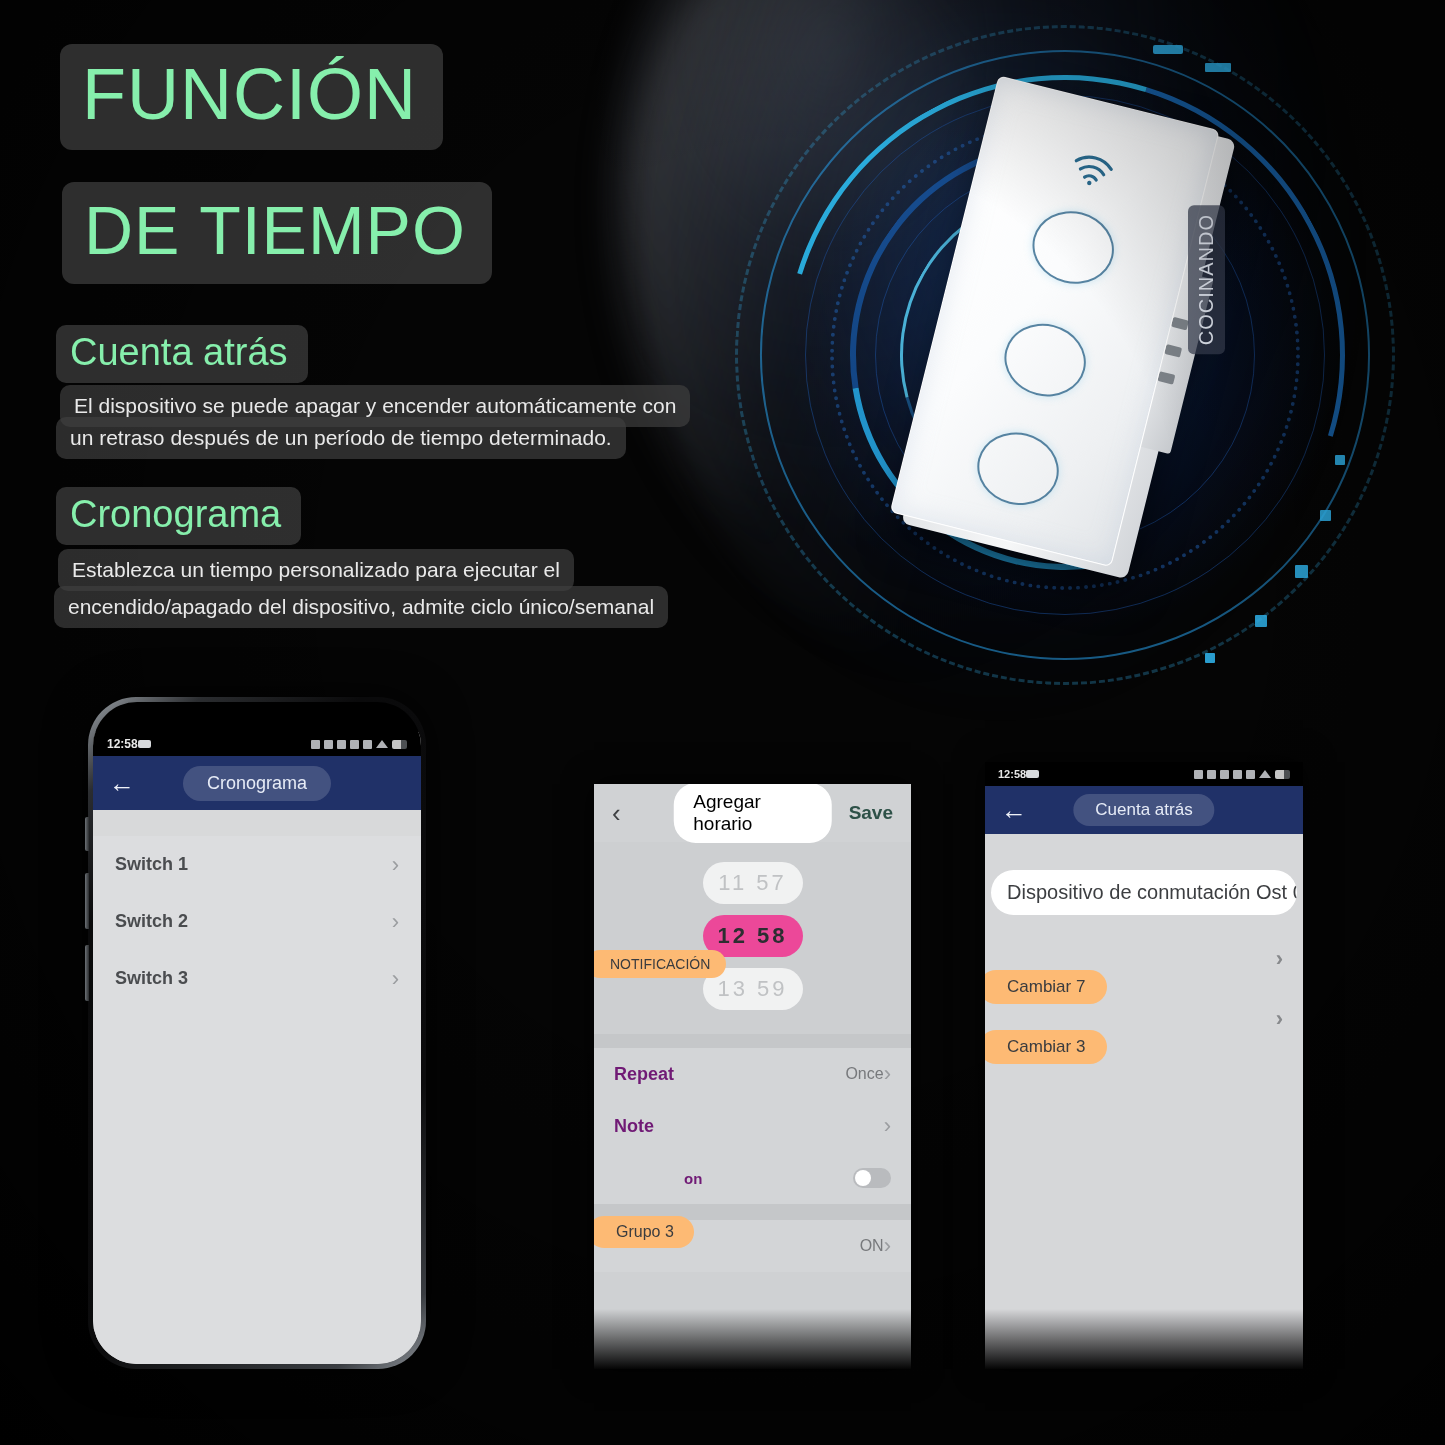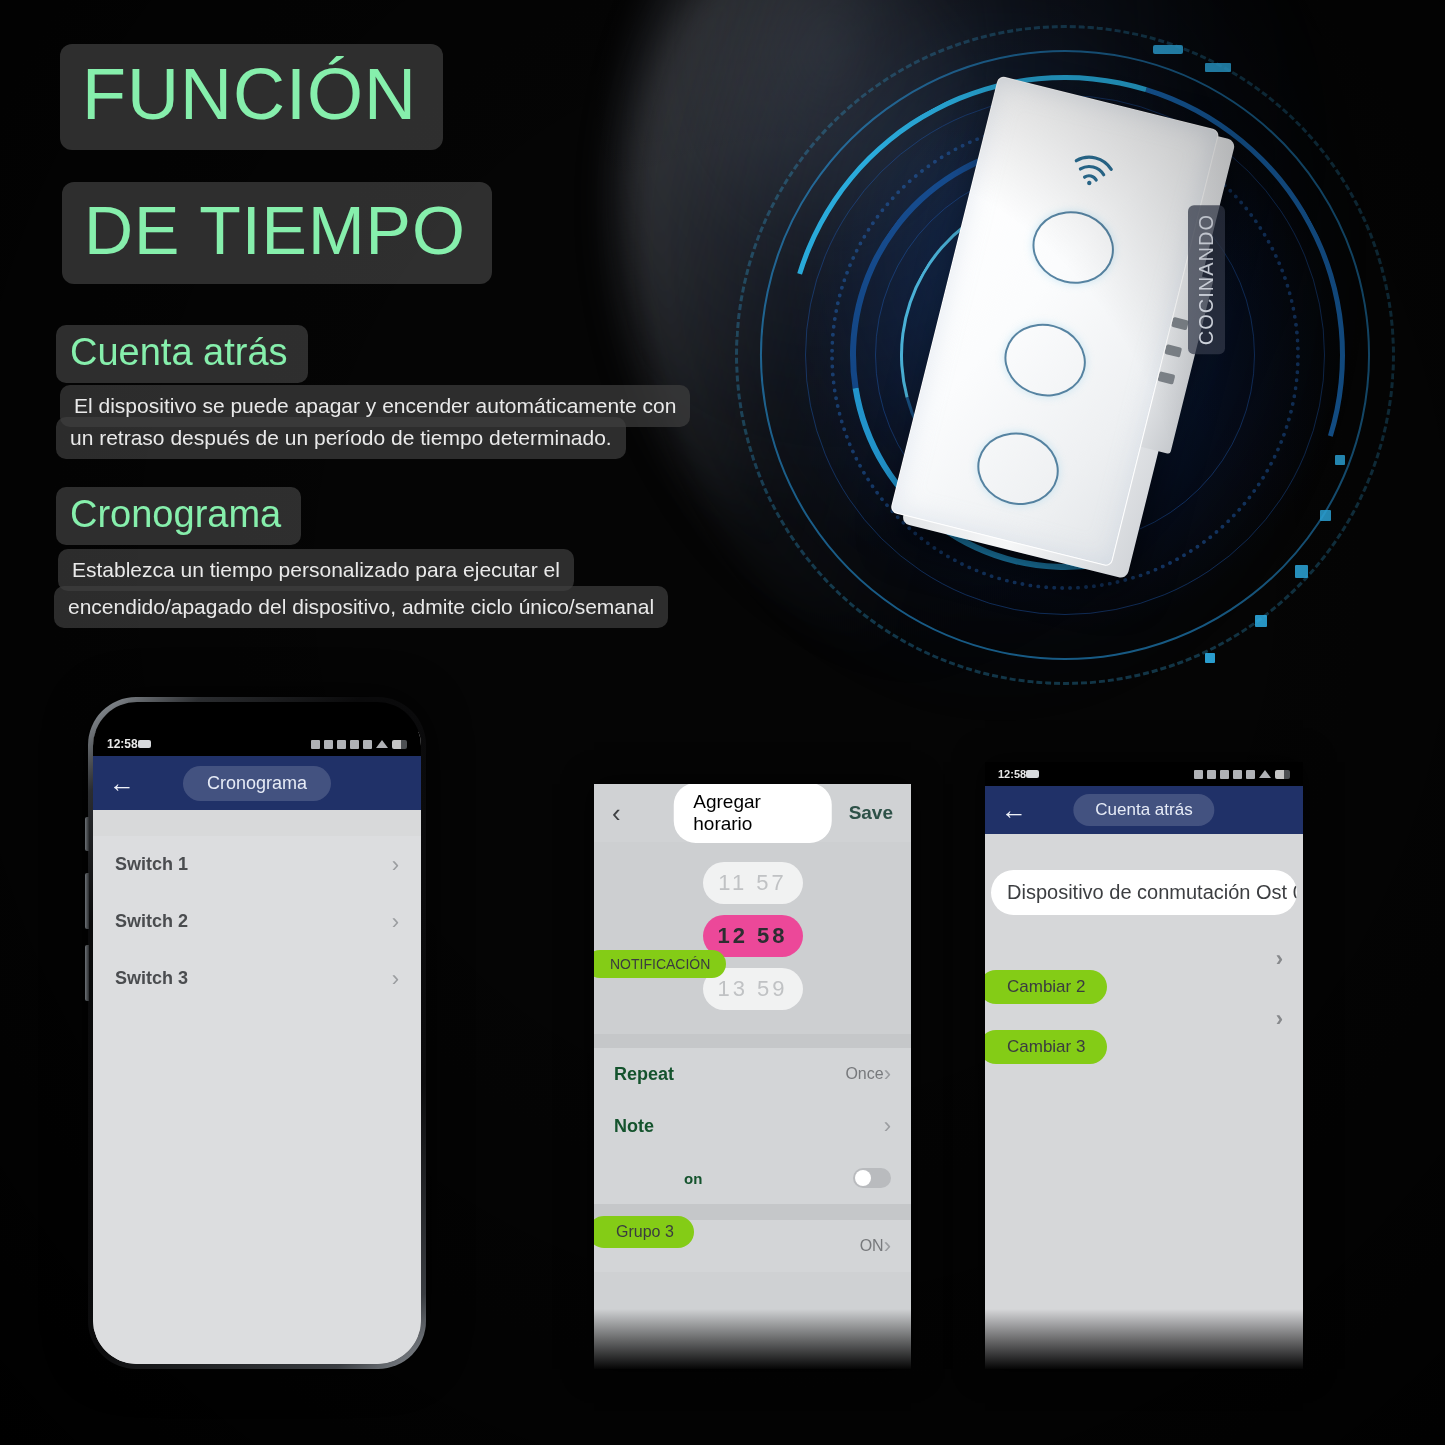--- a/index.html
+++ b/index.html
@@ -147,26 +147,26 @@
   .p2 .save{ margin-left:auto; color:#2e5148; font-size:19px; font-weight:bold; }
   .p2 .picker{ background:#cdcfd1; padding:20px 0 24px; display:flex; flex-direction:column;
     align-items:center; gap:11px; }
   .p2 .tchip{ background:#ec4899; border-radius:22px; width:100px; text-align:center;
     padding:8px 0; font-size:22px; letter-spacing:3px; }
   .p2 .tchip.dim{ color:#c0c2c4; background:rgba(255,255,255,.72); }
   .p2 .tchip.sel{ color:#2c2e31; font-weight:bold; }
   .p2 .gapbar{ height:14px; background:#c5c7c9; }
   .p2 .opt{ display:flex; align-items:center; justify-content:space-between;
     padding:0 20px; height:49px; background:#d3d5d7; }
-  .p2 .opt .lbl{ font-size:18px; color:#14532d; font-weight:bold; }
+  .p2 .opt .lbl{ font-size:18px; color:#701a75; font-weight:bold; }
   .p2 .opt .val{ font-size:16px; color:#77797c; display:flex; align-items:center; gap:0; }
   .toggle{ width:38px; height:20px; background:#b9bbbe; border-radius:10px; position:relative; }
   .toggle .knob{ position:absolute; left:2px; top:2px; width:16px; height:16px;
     background:#fff; border-radius:50%; }
-  .ovl{ position:absolute; background:#84cc16; border-radius:20px; padding:5px 14px;
+  .ovl{ position:absolute; background:#fdba74; border-radius:20px; padding:5px 14px;
     font-size:14px; color:#3a3c3f; white-space:nowrap; }
   .ovl.round{ border-radius:22px; font-size:16px; padding:7px 18px; }
 
   
   .p3{ left:985px; top:762px; width:318px; height:607px; }
   .p3 .sb{ height:24px; background:#000; color:#e8e8e8; display:flex; align-items:center;
     justify-content:space-between; padding:0 13px; font-size:11px; font-weight:bold; }
   .p3 .appbar{ height:48px; }
   .p3 .body{ background:#d6d7d9; height:calc(100% - 72px); padding-top:16px; position:relative; }
   .p3 .r{ display:flex; align-items:center; justify-content:space-between;
@@ -355,21 +355,21 @@
       <span class="titlepill" style="padding:6px 22px;font-size:17px">Cuenta atrás</span>
     </div>
 
     <div class="body">
       <div class="bigpill">Dispositivo de conmutación Ost 06043</div>
 
       <div class="r" style="margin-top:80px">
         <span style="opacity:0">Cambiar 2</span>
         <span class="chev">›</span>
       </div>
-      <div class="ovl round" style="left:-6px;top:136px;padding:7px 22px 7px 28px;font-size:17px">Cambiar 2</div>
+      <div class="ovl round" style="left:-6px;top:136px;padding:7px 22px 7px 28px;font-size:17px">Cambiar 7</div>
 
       <div class="r" style="margin-top:2px">
         <span style="opacity:0">Cambiar 3</span>
         <span class="chev">›</span>
       </div>
       <div class="ovl round" style="left:-6px;top:196px;padding:7px 22px 7px 28px;font-size:17px">Cambiar 3</div>
     </div>
 
     <div class="fade"></div>
   </div>

